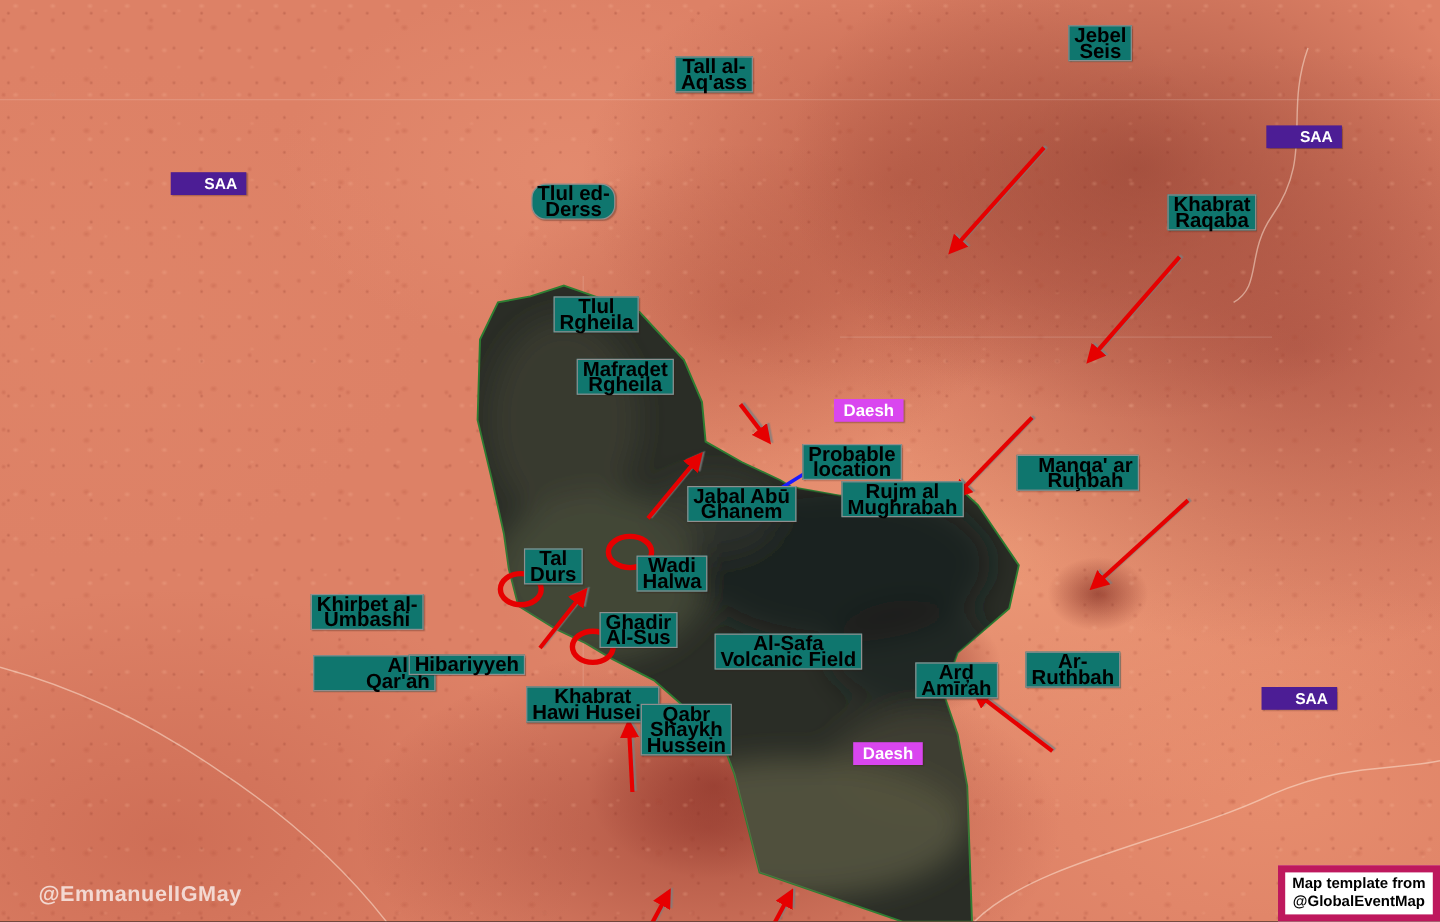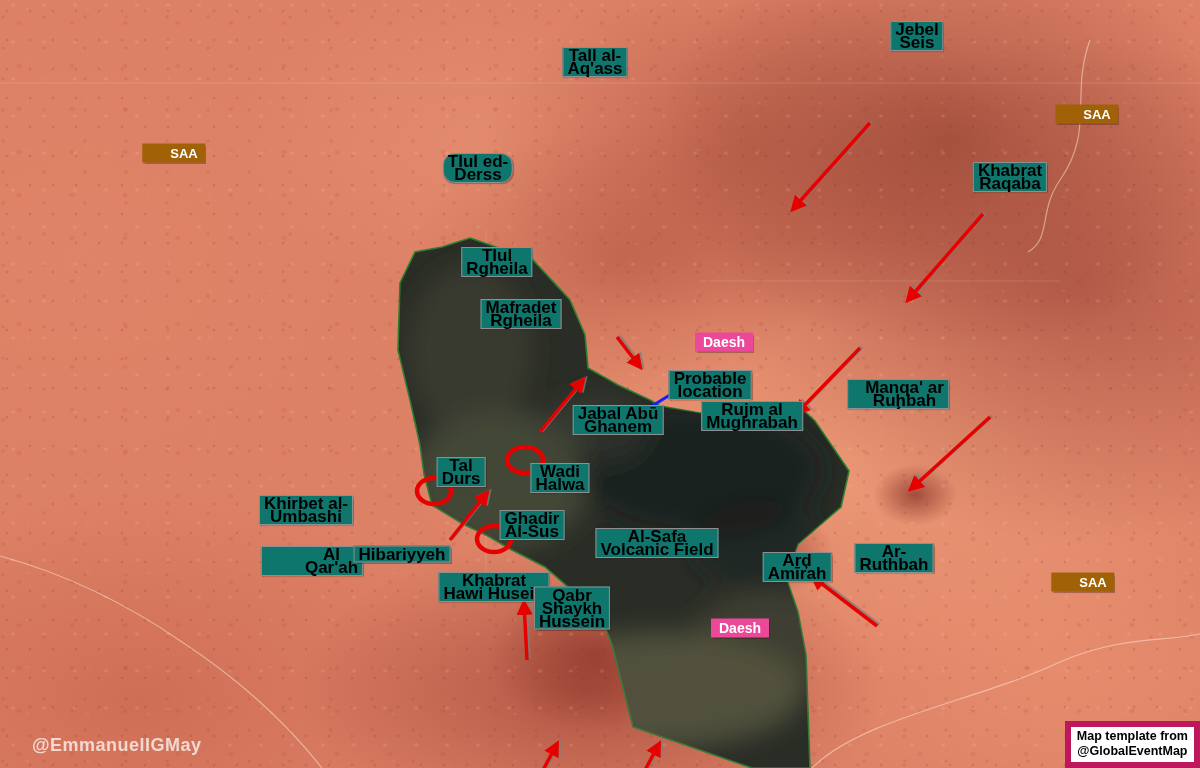--- a/index.html
+++ b/index.html
@@ -29,22 +29,22 @@
     radial-gradient(4px 3px at 27px 9px, rgba(250,180,150,.22), transparent 60%);
     background-size:23px 29px,31px 37px,41px 31px,53px 43px,61px 47px;}
   
   .plabel{position:absolute;transform:translate(-50%,-50%);background:#0f766e;
     border:1px solid #8f8f8f;color:#000;font-weight:bold;font-size:17px;
     line-height:13px;text-align:center;padding:1px 4px;white-space:nowrap;
     box-shadow:1px 1px 1px rgba(60,30,20,.35);}
   .flabel{position:absolute;transform:translate(-50%,-50%);font-weight:bold;
     font-size:13px;line-height:15px;text-align:center;padding:2px 8px;
     white-space:nowrap;box-shadow:1px 1px 1px rgba(60,30,20,.35);}
-  .flabel.saa{background:#a16207;color:#fff;padding-left:28px;}
-  .flabel.daesh{background:#ec4899;color:#fff;font-size:14px;}
+  .flabel.saa{background:#4c1d95;color:#fff;padding-left:28px;}
+  .flabel.daesh{background:#d946ef;color:#fff;font-size:14px;}
   #title-box{position:absolute;left:6px;top:0;background:#fff;color:#000;
     font-weight:bold;font-size:12.5px;line-height:15px;text-align:center;
     padding:1px 8px 2px;}
   #credit-box{position:absolute;right:0;bottom:0;background:#fff;color:#000;
     font-weight:bold;font-size:12.5px;line-height:15px;text-align:center;
     padding:2px 6px 3px;border:6px solid #be185d;}
   #watermark{position:absolute;left:32px;top:735px;color:rgba(255,255,255,.72);
     font-weight:bold;font-size:18px;letter-spacing:.5px;}
   svg{position:absolute;inset:0;}
   .lblline{display:block;}
@@ -171,21 +171,21 @@
         <span class="lblline">Umbashi</span>
       </div>
       <div class="plabel" style="left: 532px; top: 525px;">
         <span class="lblline">Ghadir</span>
         <span class="lblline">Al-Sus</span>
       </div>
       <div class="plabel" style="left: 312px; top: 561px; padding-left: 43px;">
         <span class="lblline">Al</span>
         <span class="lblline">Qar'ah</span>
       </div>
-      <div class="plabel" style="left: 389px; top: 554px; margin-left: 13px;">
+      <div class="plabel" style="left: 389px; top: 554px;">
         <span class="lblline">Hibariyyeh</span>
       </div>
       <div class="plabel" style="left: 494px; top: 587px;">
         <span class="lblline">Khabrat</span>
         <span class="lblline">Hawi Husein</span>
       </div>
       <div class="plabel" style="left: 572px; top: 608px;">
         <span class="lblline">Qabr</span>
         <span class="lblline">Shaykh</span>
         <span class="lblline">Hussein</span>

